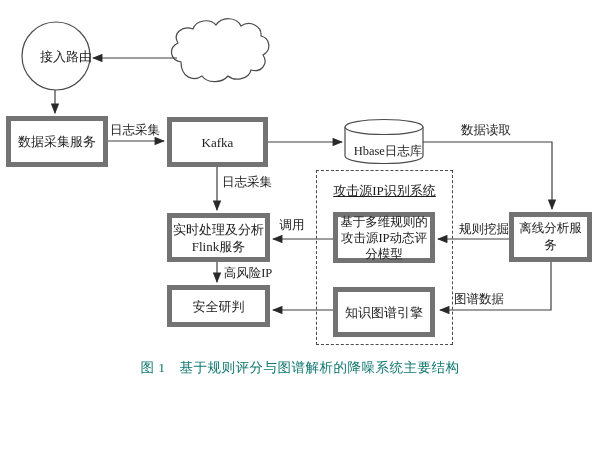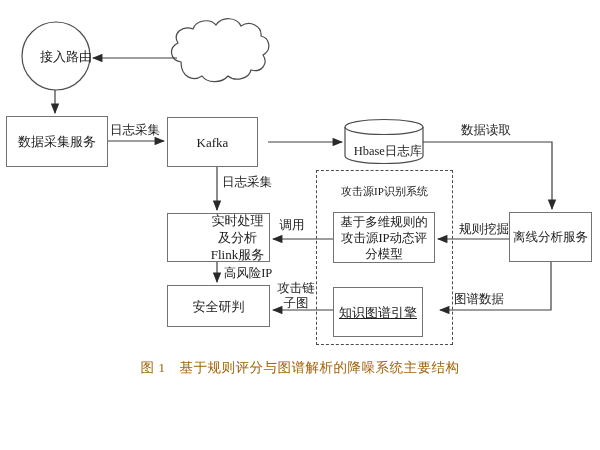--- a/index.html
+++ b/index.html
@@ -2,37 +2,37 @@
 <html><head>
 <meta charset="utf-8">
 <style>
   html,body{margin:0;padding:0;background:#ffffff;}
   .canvas{
     position:relative;width:600px;height:450px;background:#ffffff;overflow:hidden;
     font-family:"Liberation Serif","DejaVu Serif",serif;color:#1c1c1c;
   }
   .layer{position:absolute;left:0;top:0;}
   .node{
-    position:absolute;box-sizing:border-box;border:1px solid #737373;background:#ffffff;
+    position:absolute;box-sizing:border-box;border:5px solid #737373;background:#ffffff;
     display:flex;flex-direction:column;align-items:center;justify-content:center;
     font-size:13px;line-height:17px;text-align:center;
   }
   .dashedbox{
     position:absolute;box-sizing:border-box;border:1px dashed #4b4b4b;background:transparent;
   }
   .lbl{
     position:absolute;font-size:12.5px;line-height:14px;text-align:center;white-space:nowrap;
   }
   .lbl.two{white-space:normal;line-height:15px;}
   .shape-text{
     position:absolute;font-size:13px;text-align:center;white-space:nowrap;
   }
   .caption{
     position:absolute;left:0;top:359px;width:600px;text-align:center;
-    font-size:13.5px;letter-spacing:0.5px;color:#a16207;
+    font-size:13.5px;letter-spacing:0.5px;color:#0f766e;
   }
 </style>
 </head>
 <body>
 
 <div class="canvas">
 
   <svg class="layer" width="600" height="450" viewBox="0 0 600 450">
     <defs>
       <marker id="arr" viewBox="0 0 10 8" refX="9" refY="4" markerWidth="9" markerHeight="7" orient="auto-start-reverse">
@@ -70,57 +70,53 @@
     <path d="M333,310 L273,310" stroke="#3f3f3f" stroke-width="1.2" fill="none" marker-end="url(#arr)"></path>
   </svg>
 
   <div class="shape-text" style="left:22px;top:48px;width:88px;">接入路由</div>
   <div class="shape-text" style="left:345px;top:143px;width:86px;font-size:12.5px;">Hbase日志库</div>
 
   <div class="node" style="left:6px;top:116px;width:102px;height:51px;">
     <span>数据采集服务</span>
   </div>
 
-  <div class="node" style="left:167px;top:117px;width:91px;height:50px;">
+  <div class="node" style="left:167px;top:117px;width:101px;height:50px;">
     <span>Kafka</span>
   </div>
 
-  <div class="node" style="left:167px;top:213px;width:103px;height:49px;padding-left:38px;">
+  <div class="node" style="left:167px;top:213px;width:103px;height:49px;">
     <span>实时处理及分析</span>
     <span>Flink服务</span>
   </div>
 
   <div class="node" style="left:167px;top:285px;width:103px;height:42px;">
     <span>安全研判</span>
   </div>
 
   <div class="dashedbox" style="left:316px;top:170px;width:137px;height:175px;"></div>
-  <div class="lbl" style="left:318px;top:184px;width:133px;font-size:11px;">攻击源IP识别系统</div>
+  <div class="lbl" style="left:318px;top:184px;width:133px;font-size:13px;text-decoration:underline;">攻击源IP识别系统</div>
 
   <div class="node" style="left:333px;top:212px;width:102px;height:51px;font-size:12.5px;line-height:16px;">
     <span>基于多维规则的</span>
     <span>攻击源IP动态评</span>
     <span>分模型</span>
   </div>
 
-  <div class="node" style="left:333px;top:287px;width:90px;height:50px;text-decoration:underline;">
+  <div class="node" style="left:333px;top:287px;width:102px;height:50px;">
     <span>知识图谱引擎</span>
   </div>
 
   <div class="node" style="left:509px;top:212px;width:83px;height:50px;font-size:12.5px;">
     <span>离线分析服务</span>
   </div>
 
   <div class="lbl" style="left:108px;top:123px;width:54px;">日志采集</div>
   <div class="lbl" style="left:220px;top:175px;width:54px;">日志采集</div>
   <div class="lbl" style="left:458px;top:123px;width:56px;">数据读取</div>
   <div class="lbl" style="left:456px;top:222px;width:56px;">规则挖掘</div>
   <div class="lbl" style="left:278px;top:218px;width:28px;text-align:center;">调用</div>
   <div class="lbl" style="left:221px;top:266px;width:54px;">高风险IP</div>
   <div class="lbl" style="left:452px;top:292px;width:54px;text-align:center;">图谱数据</div>
-  <div class="lbl two" style="left:274px;top:281px;width:44px;">
-    <div>攻击链</div>
-    <div>子图</div>
-  </div>
 
   <div class="caption">图 1　基于规则评分与图谱解析的降噪系统主要结构</div>
 
 </div>
 
 </body></html>

